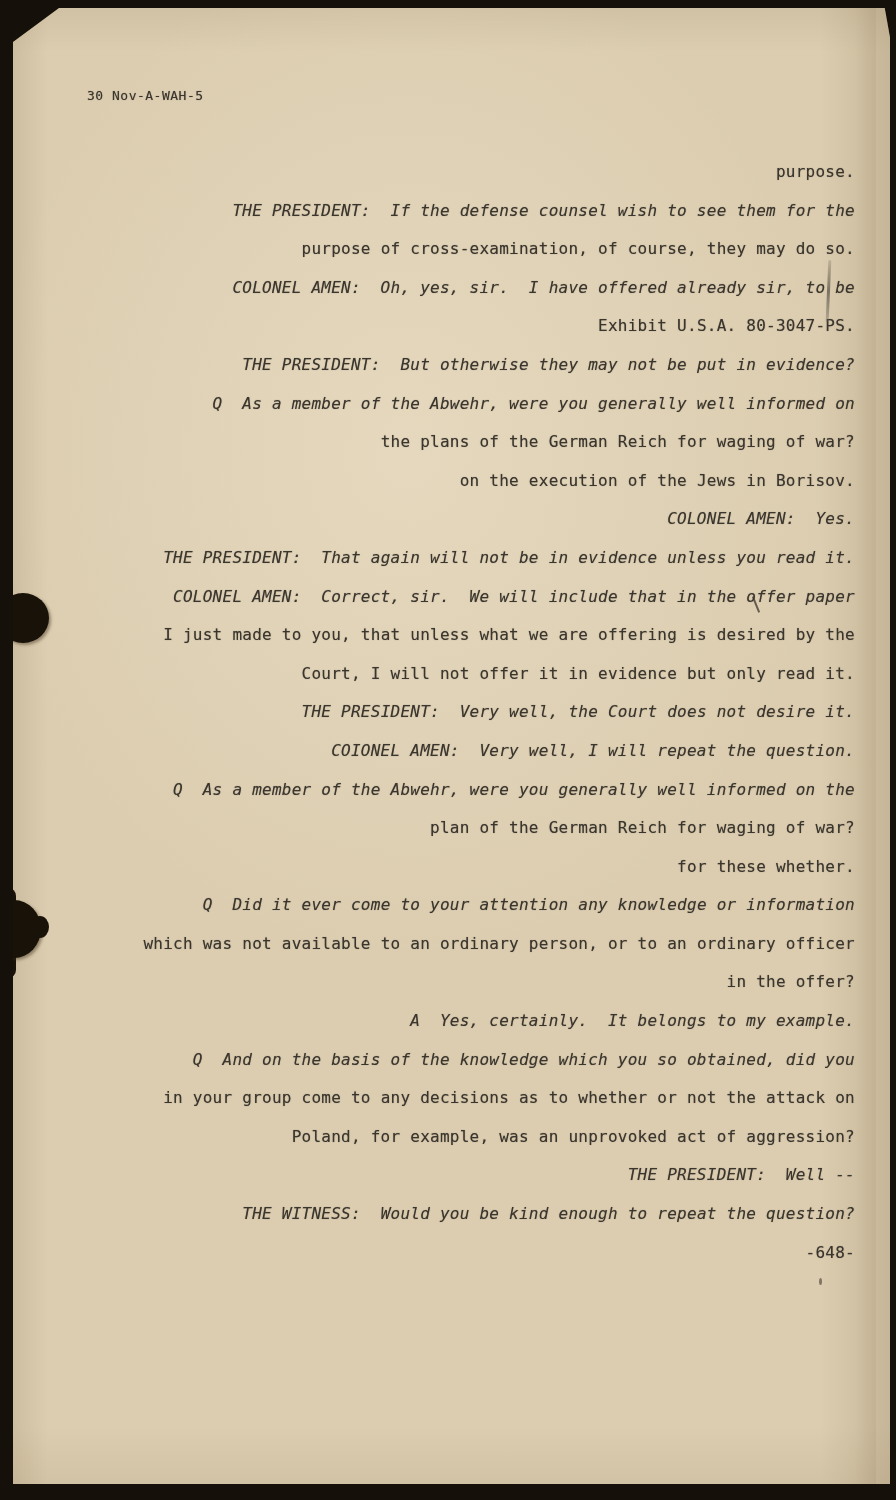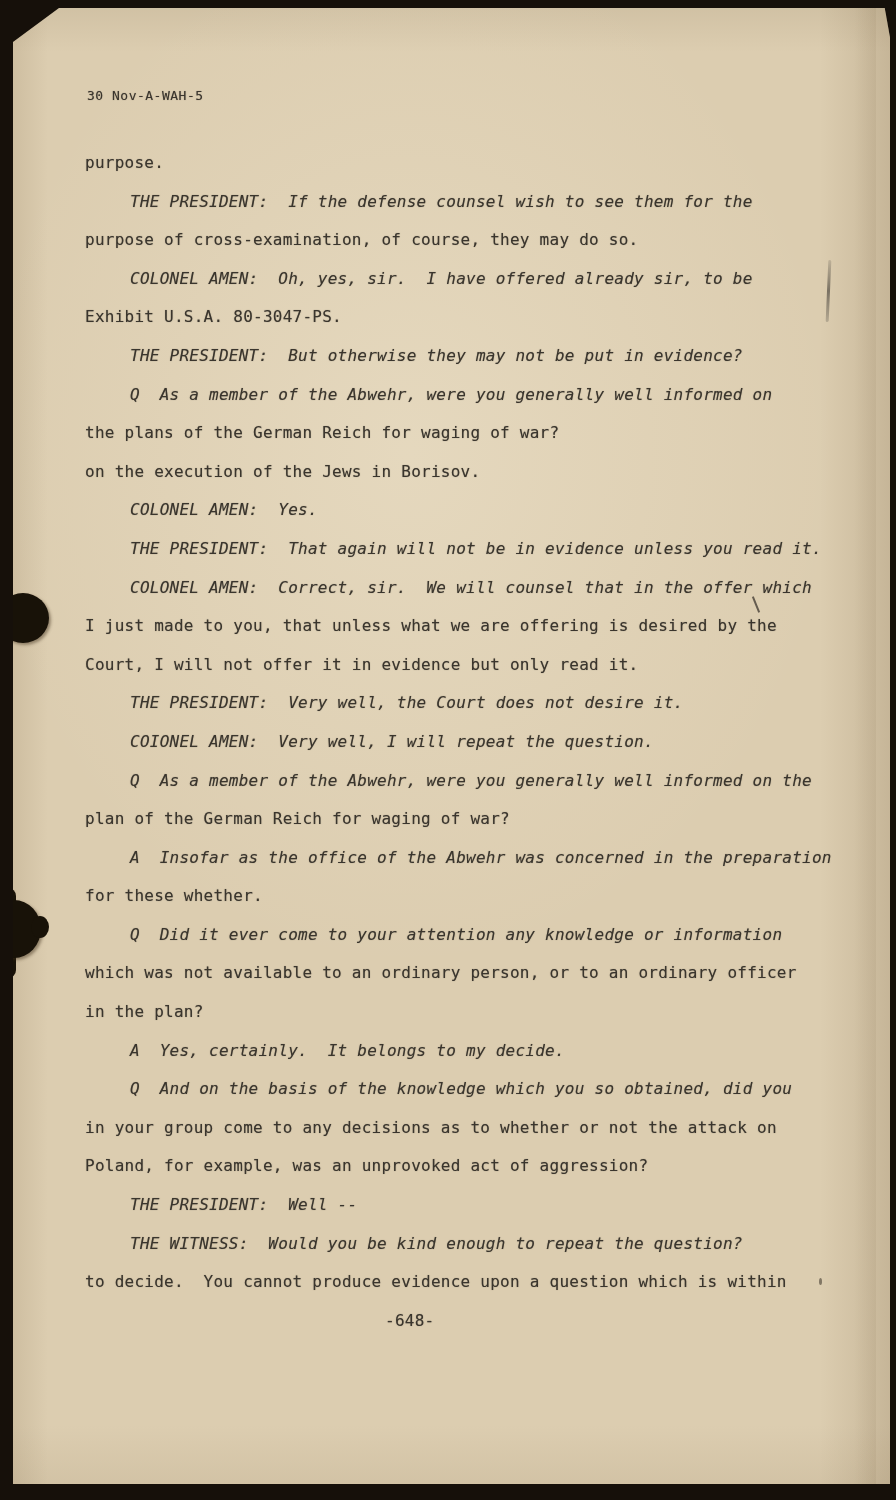--- a/index.html
+++ b/index.html
@@ -80,28 +80,29 @@
     top: 80px;
     left: 74px;
     font-size: 13px;
     letter-spacing: 0.5px;
     color: #3a352d;
     text-shadow: 0 0 1px rgba(58,53,45,0.55);
     white-space: pre;
   }
   .text-body {
     position: absolute;
-    top: 136px;
+    top: 145px;
     left: 72px;
     width: 770px;
     font-size: 16px;
     line-height: 38.6px;
     letter-spacing: 0.25px;
     color: #3a352d;
     text-shadow: 0 0 1px rgba(58,53,45,0.5);
+    text-align: right;
   }
   .line {
     white-space: pre;
     height: 38.6px;
   }
   .line.indent {
     padding-left: 45px;
     font-style: italic;
   }
   .page-number {
@@ -153,38 +154,36 @@
       <div class="line indent">THE PRESIDENT:  If the defense counsel wish to see them for the</div>
       <div class="line">purpose of cross-examination, of course, they may do so.</div>
       <div class="line indent">COLONEL AMEN:  Oh, yes, sir.  I have offered already sir, to be</div>
       <div class="line">Exhibit U.S.A. 80-3047-PS.</div>
       <div class="line indent">THE PRESIDENT:  But otherwise they may not be put in evidence?</div>
       <div class="line indent">Q  As a member of the Abwehr, were you generally well informed on</div>
       <div class="line">the plans of the German Reich for waging of war?</div>
       <div class="line">on the execution of the Jews in Borisov.</div>
       <div class="line indent">COLONEL AMEN:  Yes.</div>
       <div class="line indent">THE PRESIDENT:  That again will not be in evidence unless you read it.</div>
-      <div class="line indent">COLONEL AMEN:  Correct, sir.  We will counsel that in the offer which</div>
+      <div class="line indent">COLONEL AMEN:  Correct, sir.  We will include that in the offer paper</div>
       <div class="line">I just made to you, that unless what we are offering is desired by the</div>
       <div class="line">Court, I will not offer it in evidence but only read it.</div>
       <div class="line indent">THE PRESIDENT:  Very well, the Court does not desire it.</div>
       <div class="line indent">COIONEL AMEN:  Very well, I will repeat the question.</div>
       <div class="line indent">Q  As a member of the Abwehr, were you generally well informed on the</div>
       <div class="line">plan of the German Reich for waging of war?</div>
-      <div class="line indent">A  Insofar as the office of the Abwehr was concerned in the preparation</div>
       <div class="line">for these whether.</div>
       <div class="line indent">Q  Did it ever come to your attention any knowledge or information</div>
       <div class="line">which was not available to an ordinary person, or to an ordinary officer</div>
-      <div class="line">in the plan?</div>
-      <div class="line indent">A  Yes, certainly.  It belongs to my decide.</div>
+      <div class="line">in the offer?</div>
+      <div class="line indent">A  Yes, certainly.  It belongs to my example.</div>
       <div class="line indent">Q  And on the basis of the knowledge which you so obtained, did you</div>
       <div class="line">in your group come to any decisions as to whether or not the attack on</div>
       <div class="line">Poland, for example, was an unprovoked act of aggression?</div>
       <div class="line indent">THE PRESIDENT:  Well --</div>
       <div class="line indent">THE WITNESS:  Would you be kind enough to repeat the question?</div>
-      <div class="line">to decide.  You cannot produce evidence upon a question which is within</div>
       <div class="line page-number">-648-</div>
     </div>
 
   <div class="pencil-mark"></div>
   <div class="slash-mark"></div>
   <div class="speck" style="top:1270px; left:806px; width:3px; height:7px;"></div>
 </div>
 
 </body></html>

